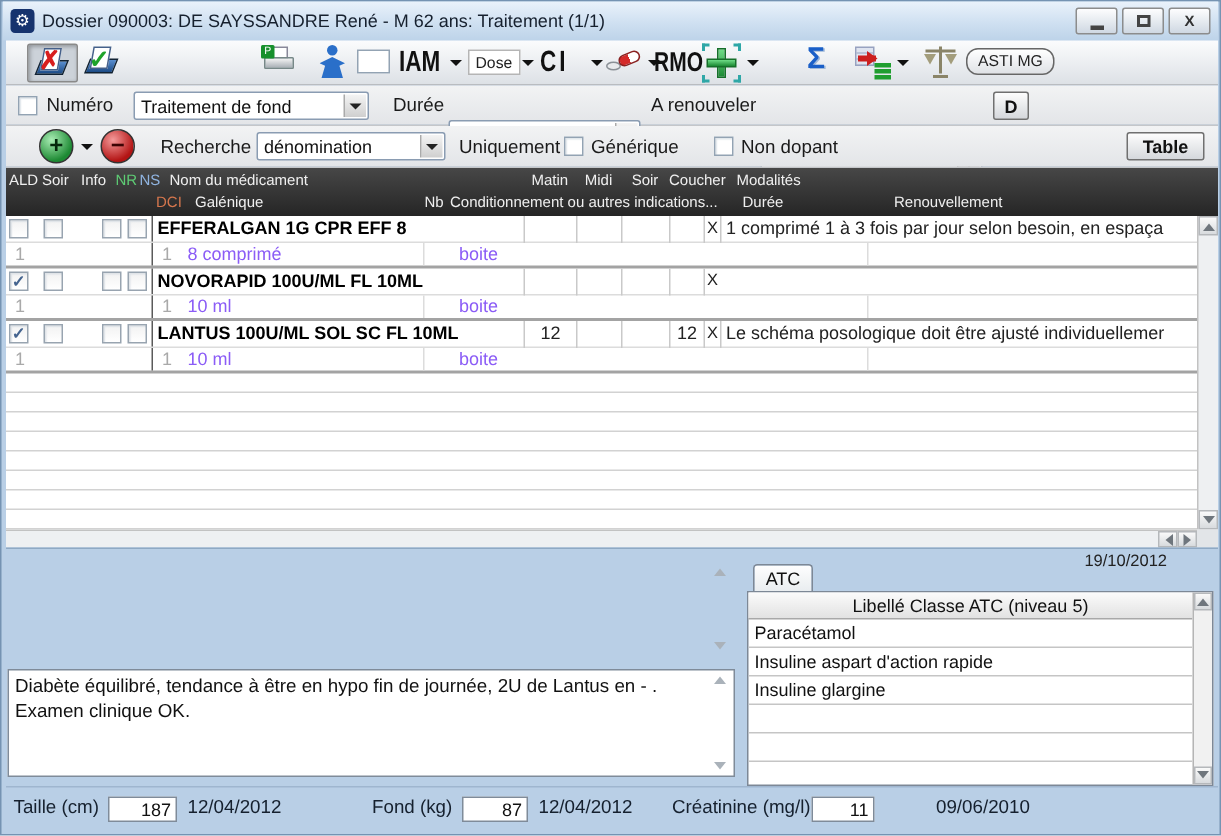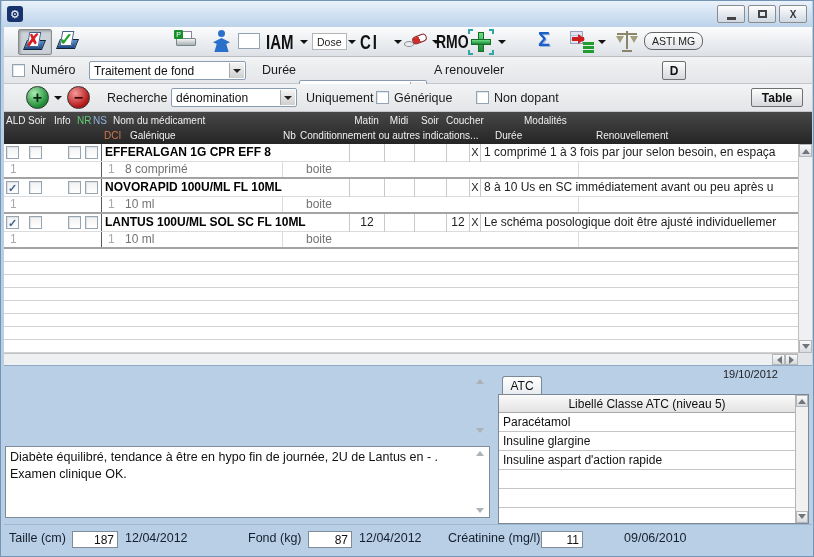--- a/index.html
+++ b/index.html
@@ -135,21 +135,21 @@
     line-height:12px; text-align:center; color:#45648f; font-weight:bold; }
   .mname { position:absolute; left:101px; top:1px; width:242px; font-weight:bold; font-size:12px;
     color:#000; white-space:nowrap; overflow:hidden; }
   .pcell { position:absolute; top:0; height:18px; border-left:1px solid #c9c9c9; font-size:12px;
     color:#222; text-align:center; padding-top:1px; }
   .xcell { position:absolute; left:465px; top:0; width:11px; height:18px; border-left:1px solid #c9c9c9;
     font-size:11px; color:#222; text-align:center; padding-top:2px; }
   .mmod { position:absolute; left:476px; right:0; top:0; height:18px; border-left:1px solid #c9c9c9;
     font-size:12px; color:#222; padding:1px 0 0 3px; white-space:nowrap; overflow:hidden; }
   .gnum { position:absolute; top:0; color:#a9a9a9; font-size:12px; }
-  .ggal, .gcond { position:absolute; top:0; color:#737373; font-size:12px;text-align:center; }
+  .ggal, .gcond { position:absolute; top:0; color:#8b5cf6; font-size:12px;text-align:center; }
   .erow { height:13px; border-bottom:1px solid #d2d2d2; }
 
   
   .vscroll { position:absolute; right:0; top:32px; width:14px; height:209px; background:#eef0f2;
     border-left:1px solid #c2c2c2; }
   .hscroll { position:absolute; left:0; bottom:0; right:14px; height:12px; background:#eef0f2;
     border-top:1px solid #c2c2c2; }
   .sb-btn { position:absolute; background:linear-gradient(#fafafa,#d8dbde); border:1px solid #b5b8bb;
     display:flex; align-items:center; justify-content:center; }
   .arr-up { width:0; height:0; border:4px solid transparent; border-bottom:5px solid #6f767d; margin-top:-3px;}
@@ -180,20 +180,21 @@
   .sb-input { height:17px; background:#fff; border:1px solid #7f8b99; font-size:12px; color:#111;
     text-align:right; padding:1px 3px 0 0; }
 </style>
 </head>
 <body>
 
 <div class="win">
 
   <div class="titlebar">
     <span class="app-icon">⚙</span>
+    <span class="title-text">Dossier 090003: DE SAYSSANDRE René - M 62 ans: Traitement  (1/1)</span>
     <span class="winbtns">
       <span class="wbtn">
           <span class="glyph-min"></span>
         </span>
       <span class="wbtn">
           <span class="glyph-res"></span>
         </span>
       <span class="wbtn">X</span>
     </span>
   </div>
@@ -311,21 +312,21 @@
       <span style="left:2px;top:3px">ALD</span>
       <span style="left:24px;top:3px">Soir</span>
       <span style="left:50px;top:3px">Info</span>
       <span style="left:73px;top:3px;color:#5ecb74">NR</span>
       <span style="left:89px;top:3px;color:#90b4e0">NS</span>
       <span style="left:109px;top:3px">Nom du médicament</span>
       <span style="left:345px;width:35px;top:3px;text-align:center">Matin</span>
       <span style="left:380px;width:30px;top:3px;text-align:center">Midi</span>
       <span style="left:410px;width:32px;top:3px;text-align:center">Soir</span>
       <span style="left:442px;top:3px">Coucher</span>
-      <span style="left:520px;top:3px">Modalités</span>
+      <span style="left:487px;top:3px">Modalités</span>
       <span style="left:100px;top:18px;color:#d4764d">DCI</span>
       <span style="left:126px;top:18px">Galénique</span>
       <span style="left:279px;top:18px">Nb</span>
       <span style="left:296px;top:18px">Conditionnement ou autres indications...</span>
       <span style="left:491px;top:18px">Durée</span>
       <span style="left:592px;top:18px">Renouvellement</span>
     </div>
     <div class="gbody">
         <div class="medrow">
           <div class="mline1">
@@ -355,21 +356,20 @@
             <span class="gcb" style="left: 2px;">✓</span>
             <span class="gcb" style="left: 25px;"></span>
             <span class="gcb" style="left: 64px;"></span>
             <span class="gcb" style="left: 81px;"></span>
             <span class="mname">NOVORAPID 100U/ML FL 10ML</span>
             <span class="pcell" style="left: 345px; width: 35px;"></span>
             <span class="pcell" style="left: 380px; width: 30px;"></span>
             <span class="pcell" style="left: 410px; width: 32px;"></span>
             <span class="pcell" style="left: 442px; width: 23px;"></span>
             <span class="xcell">X</span>
-            <span class="mmod">8 à 10 Us en SC immédiatement avant ou peu après u</span>
           </div>
           <div class="mline2">
             <i style="left: 278px;"></i>
             <i style="left: 574px;"></i>
             <span class="gnum" style="left: 6px;">1</span>
             <span class="gnum" style="left: 104px;">1</span>
             <span class="ggal" style="left: 121px;">10 ml</span>
             <span class="gcond" style="left: 302px;">boite</span>
           </div>
         </div>
@@ -432,22 +432,22 @@
 Examen clinique OK.</div>
     <span class="arr-up" style="position:absolute;left:472px;top:84px;border-bottom-color:#aab2ba"></span>
     <span class="arr-dn" style="position:absolute;left:472px;top:142px;border-top-color:#aab2ba"></span>
 
     <span class="atc-date" style="right:34px;top:2px">19/10/2012</span>
     <span class="atc-tab" style="left:498px;top:10px">ATC</span>
     <div class="atc-box" style="left:494px;top:28px;width:311px;height:130px">
       <div class="atc-head">Libellé Classe ATC (niveau 5)</div>
       <div class="atc-list">
           <div class="atcrow">Paracétamol</div>
+          <div class="atcrow">Insuline aspart d'action rapide</div>
           <div class="atcrow">Insuline glargine</div>
-          <div class="atcrow">Insuline aspart d'action rapide</div>
           <div class="atcrow"></div>
           <div class="atcrow"></div>
           <div class="atcrow"></div>
         </div>
       <div class="atc-sb">
         <span class="sb-btn" style="left:0;top:0;width:12px;height:12px">
             <i class="arr-up"></i>
           </span>
         <span class="sb-btn" style="left:0;bottom:0;width:12px;height:12px">
             <i class="arr-dn"></i>

